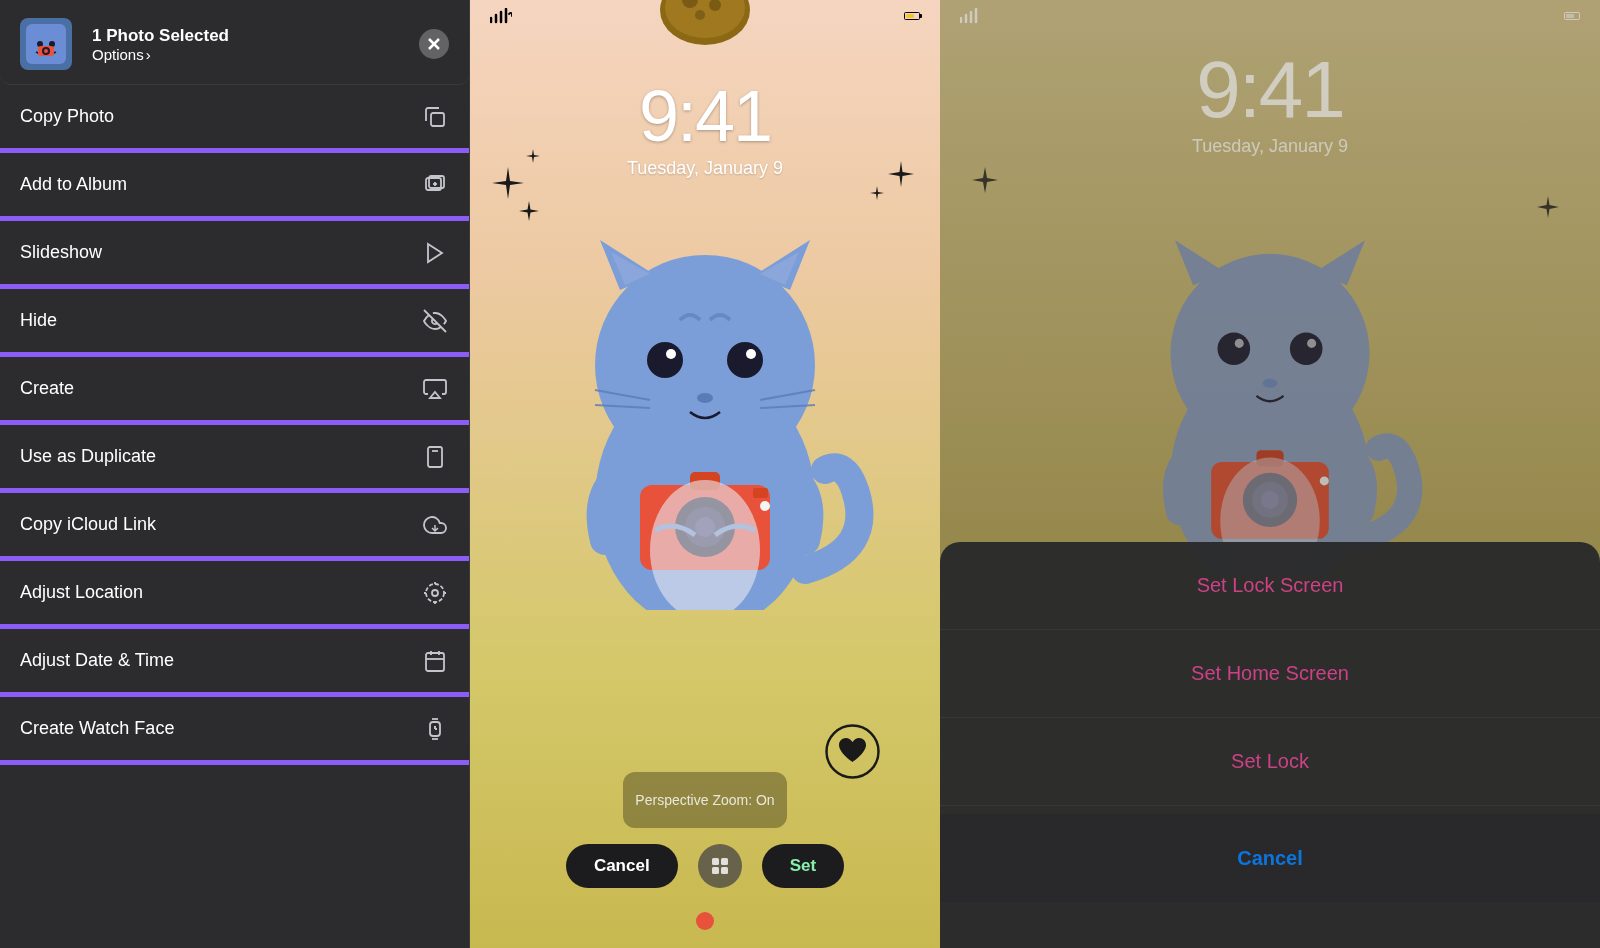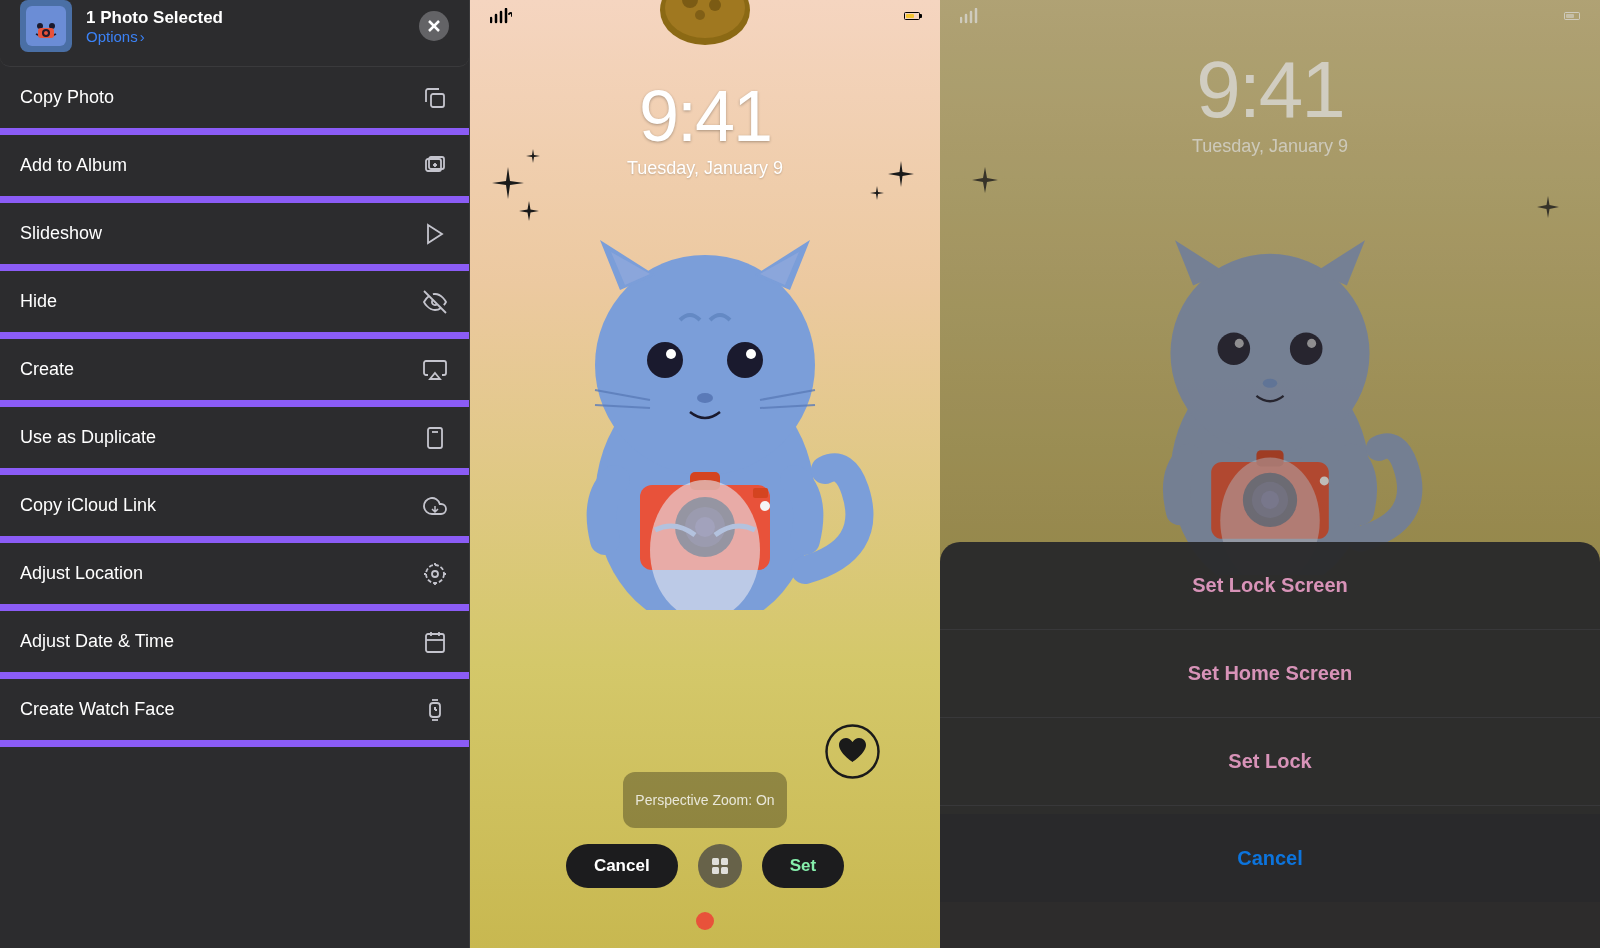--- a/index.html
+++ b/index.html
@@ -21,23 +21,23 @@
       display: flex;
       flex-direction: column;
       border-right: 1px solid #3a3a3c;
       z-index: 10;
       overflow: hidden;
     }
 
     .action-sheet-header {
       display: flex;
       align-items: center;
-      padding: 0 20px 14px 20px;
+      padding: 18px 20px 14px 20px;
       border-bottom: 1px solid #3a3a3c;
-      gap: 14px;
+      gap: 20px;
       border-radius: 10px;
     }
 
     .header-thumbnail {
       width: 52px;
       height: 52px;
       border-radius: 8px;
       background: #4a6fa5;
       overflow: hidden;
       flex-shrink: 0;
@@ -55,21 +55,21 @@
       flex: 1;
     }
 
     .header-title {
       color: #ffffff;
       font-size: 17px;
       font-weight: 600;
     }
 
     .header-options {
-      color: #3b82f6;
+      color: #ffffff;
       font-size: 15px;
       display: flex;
       align-items: center;
       gap: 2px;
       cursor: pointer;
     }
 
     .close-btn {
       width: 30px;
       height: 30px;
@@ -93,21 +93,21 @@
       flex: 1;
       overflow-y: auto;
     }
 
     .menu-item {
       display: flex;
       align-items: center;
       justify-content: space-between;
       padding: 0 20px;
       height: 68px;
-      border-bottom: 7px solid #8b5cf6;
+      border-bottom: 5px solid #8b5cf6;
       cursor: pointer;
     }
 
     .menu-item-label {
       color: #ffffff;
       font-size: 18px;
       font-weight: 400;
     }
 
     .menu-item-icon {
@@ -243,22 +243,22 @@
       border-bottom: 1px solid rgba(84, 84, 88, 0.4);
       cursor: pointer;
     }
 
     .wallpaper-option:last-child {
       border-bottom: none;
     }
 
     .wallpaper-option-label {
       font-size: 20px;
-      font-weight: 700;
-      color: #f9a8d4;
+      font-weight: 400;
+      color: #ec4899;
     }
 
     .wallpaper-option.cancel-option .wallpaper-option-label {
       color: #0a84ff;
       font-weight: 600;
     }
   </style>
 </head>
 <body>
 

